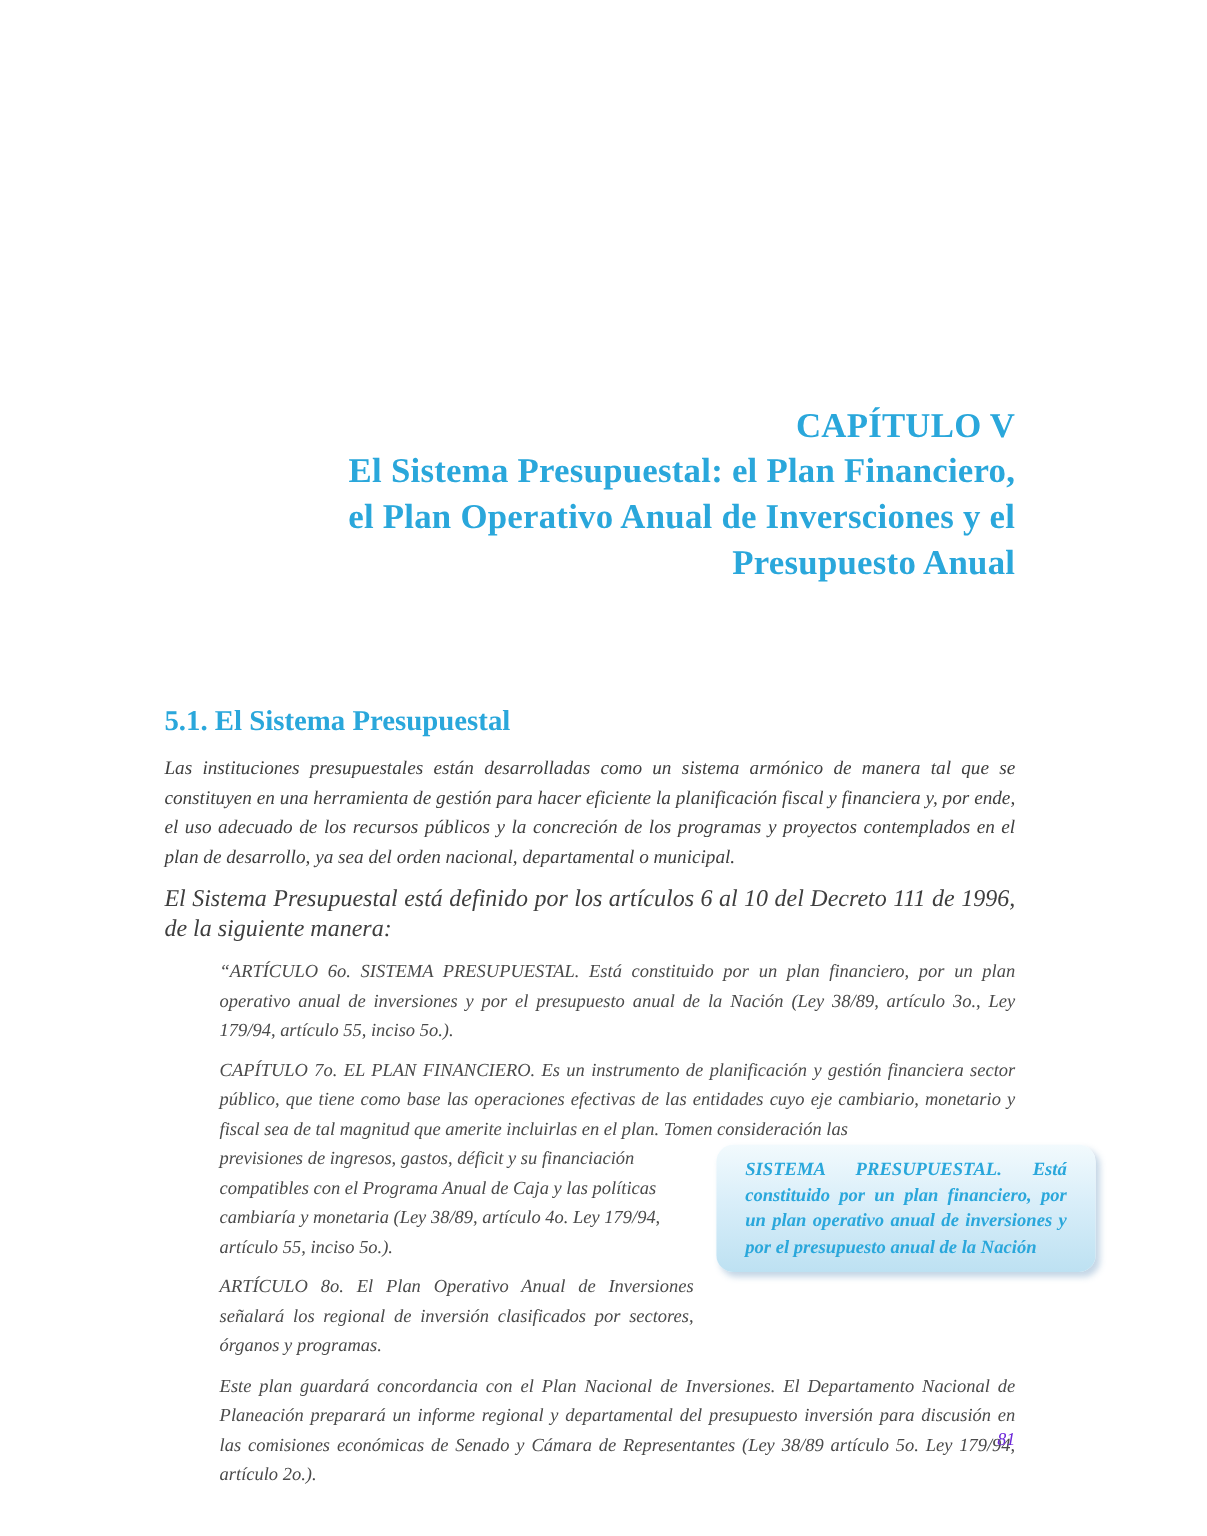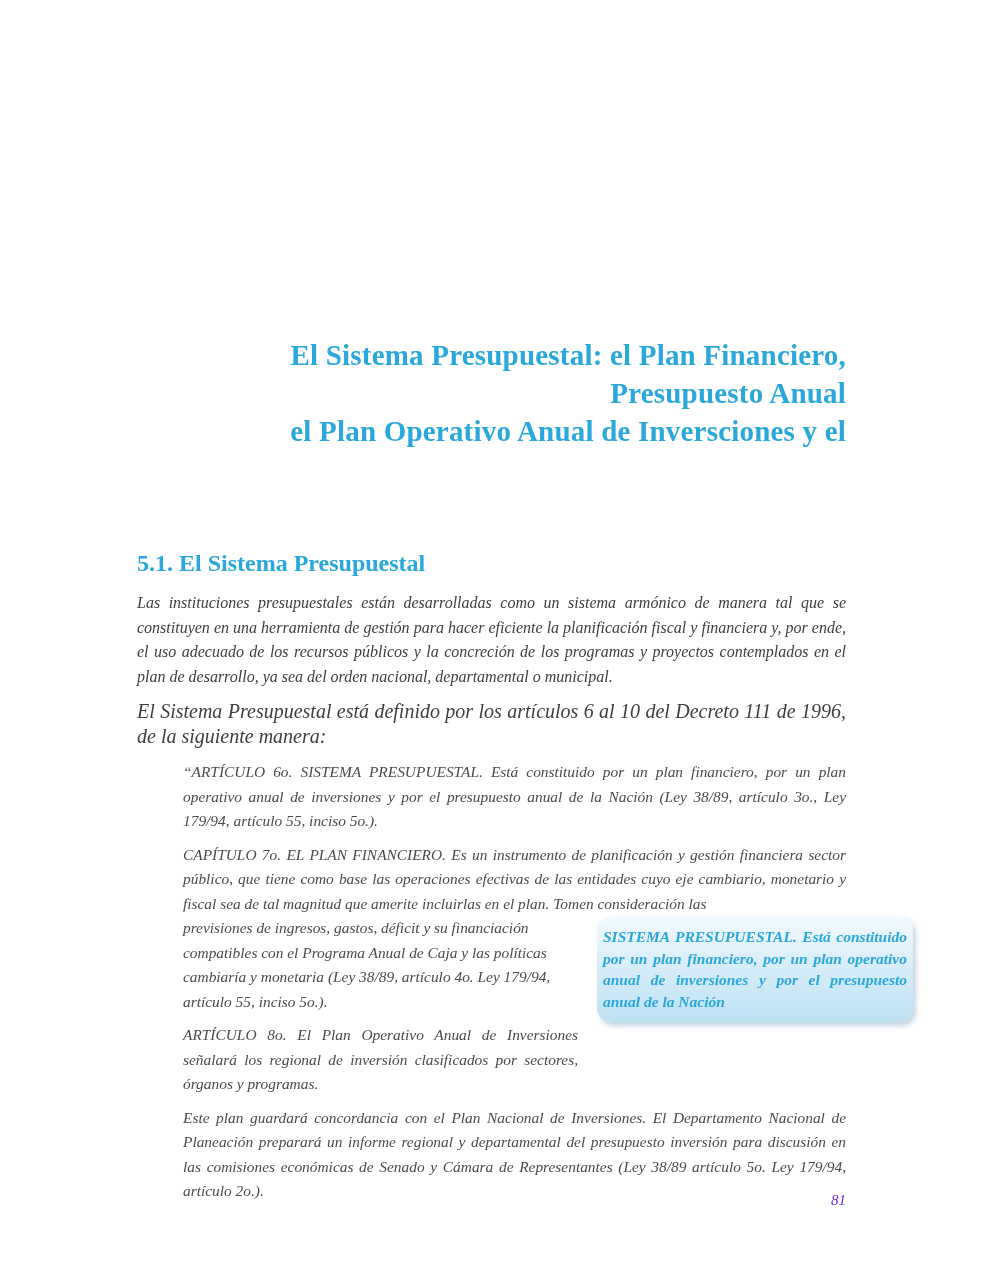--- a/index.html
+++ b/index.html
@@ -62,21 +62,21 @@
   }
   .wrap-left { width: 395px; flex: 0 0 395px; }
   .q2b { margin-left: 0; text-align: left; }
   .q8 { margin-left: 0; margin-top: 9px; text-align: justify; }
   .callout {
     flex: 0 0 316px;
     width: 316px;
     box-sizing: border-box;
     margin-left: 19px;
     margin-top: 0px;
-    padding: 10px 6px;
+    padding: 10px 24px;
     border-radius: 14px;
     background: linear-gradient(180deg,
       var(--callout-bg-top, #f2fafd) 0%,
       #d9eef9 45%,
       var(--callout-bg-bottom, #bde1f2) 100%);
     box-shadow: 3px 4px 5px rgba(125,165,200,0.45);
   }
   .callout-text {
     margin: 0;
     color: var(--accent, #2aa7db);
@@ -95,23 +95,24 @@
     font-size: 15px;
     color: #6d28d9;
   }
 </style>
 </head>
 <body>
 
 <div class="content">
 
   <div class="chapter-title">
+    <div>CAPÍTULO V</div>
     <div>El Sistema Presupuestal: el Plan Financiero,</div>
+    <div>el Plan Operativo Anual de Inversciones y el</div>
     <div>Presupuesto Anual</div>
-    <div>el Plan Operativo Anual de Inversciones y el</div>
   </div>
 
   <h2 class="section-heading">5.1. El Sistema Presupuestal</h2>
 
   <p class="para para1">Las instituciones presupuestales están desarrolladas como un sistema armónico de manera tal que se constituyen en una herramienta de gestión para hacer eficiente la planificación fiscal y financiera y, por ende, el uso adecuado de los recursos públicos y la concreción de los programas y proyectos contemplados en el plan de desarrollo, ya sea del orden nacional, departamental o municipal.</p>
 
   <p class="para para2">El Sistema Presupuestal está definido por los artículos 6 al 10 del Decreto 111 de 1996, de la siguiente manera:</p>
 
   <p class="quote q1">“ARTÍCULO 6o. SISTEMA PRESUPUESTAL. Está constituido por un plan financiero, por un plan operativo anual de inversiones y por el presupuesto anual de la Nación (Ley 38/89, artículo 3o., Ley 179/94, artículo 55, inciso 5o.).</p>
 

